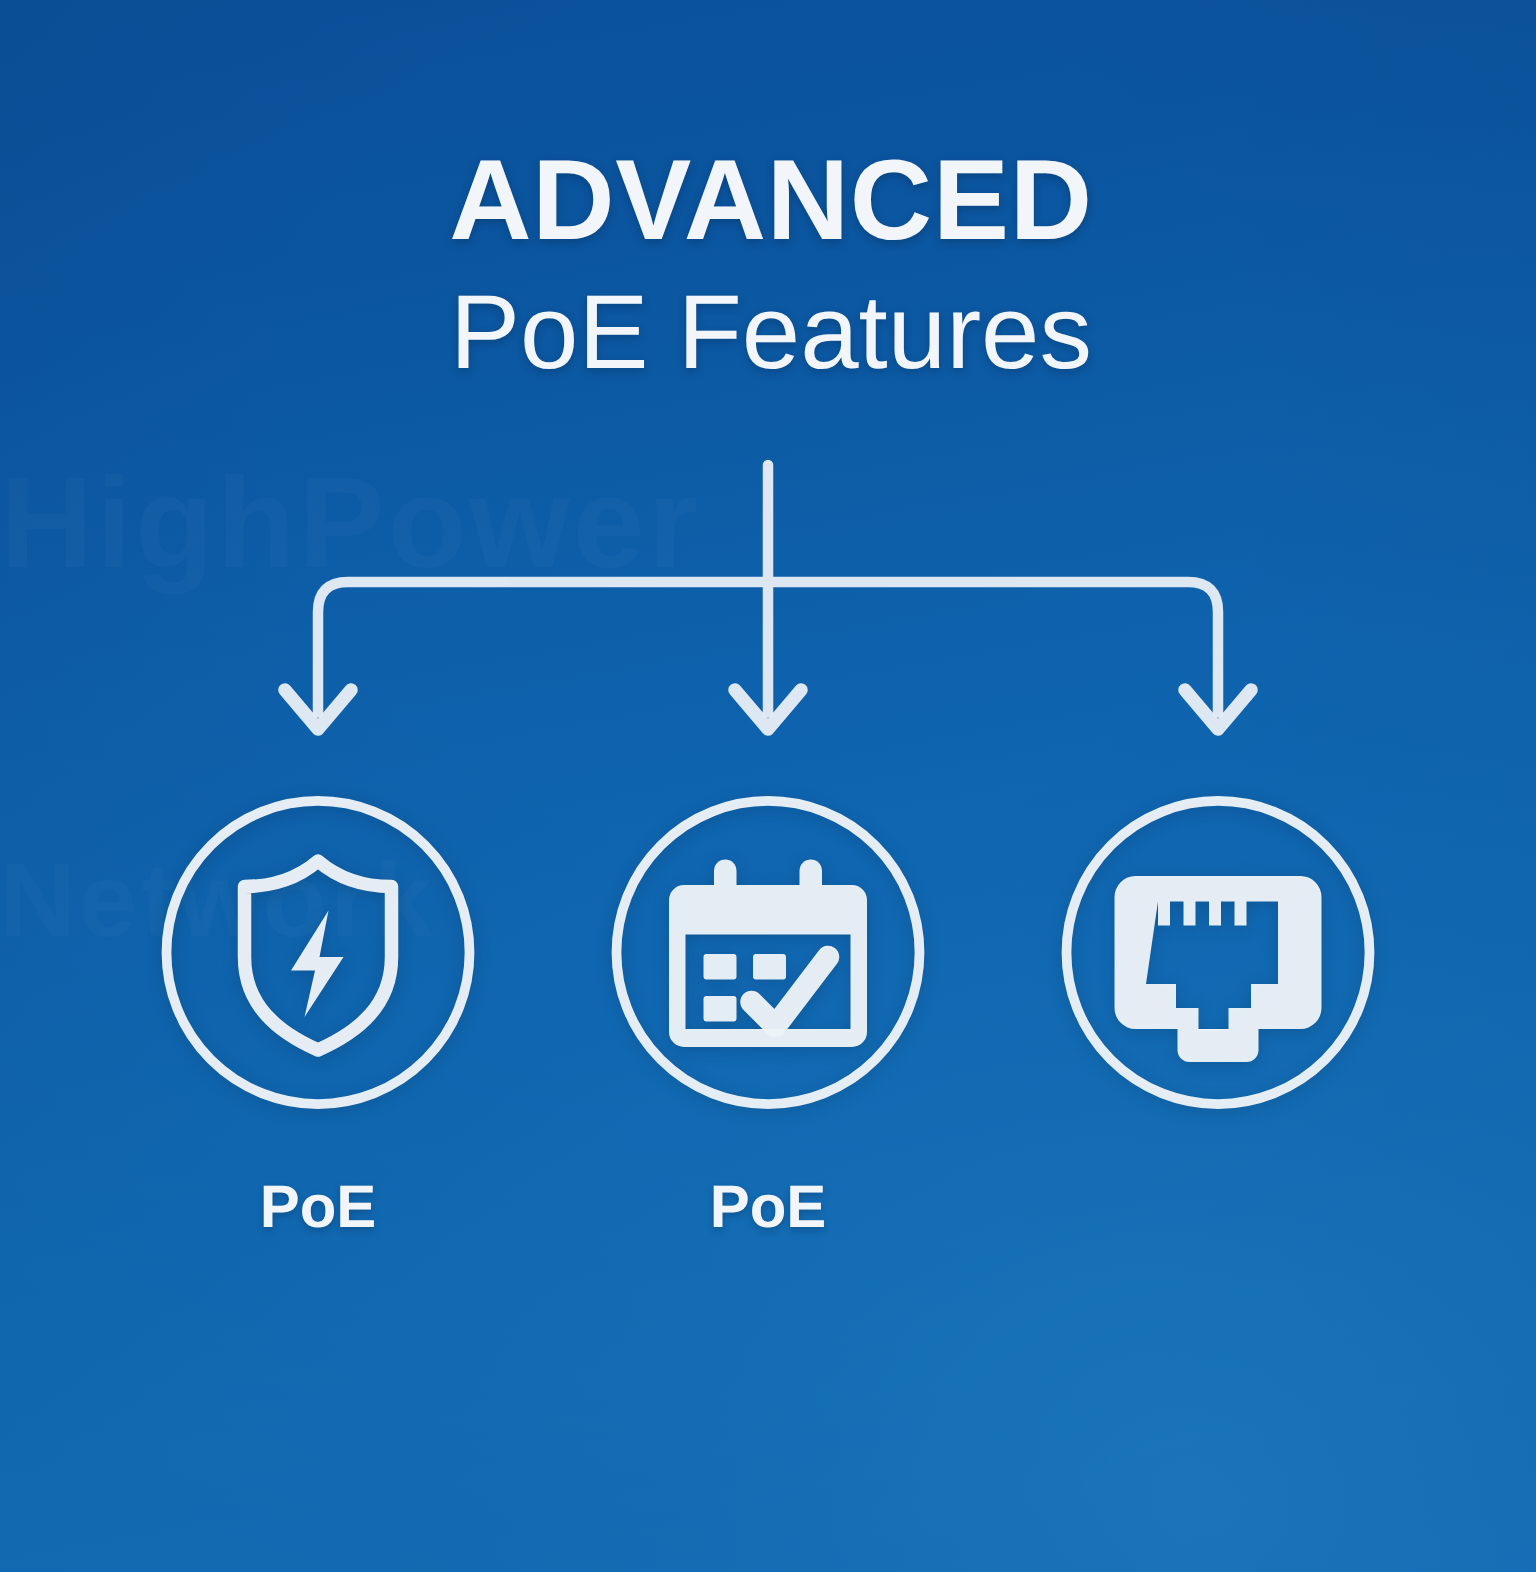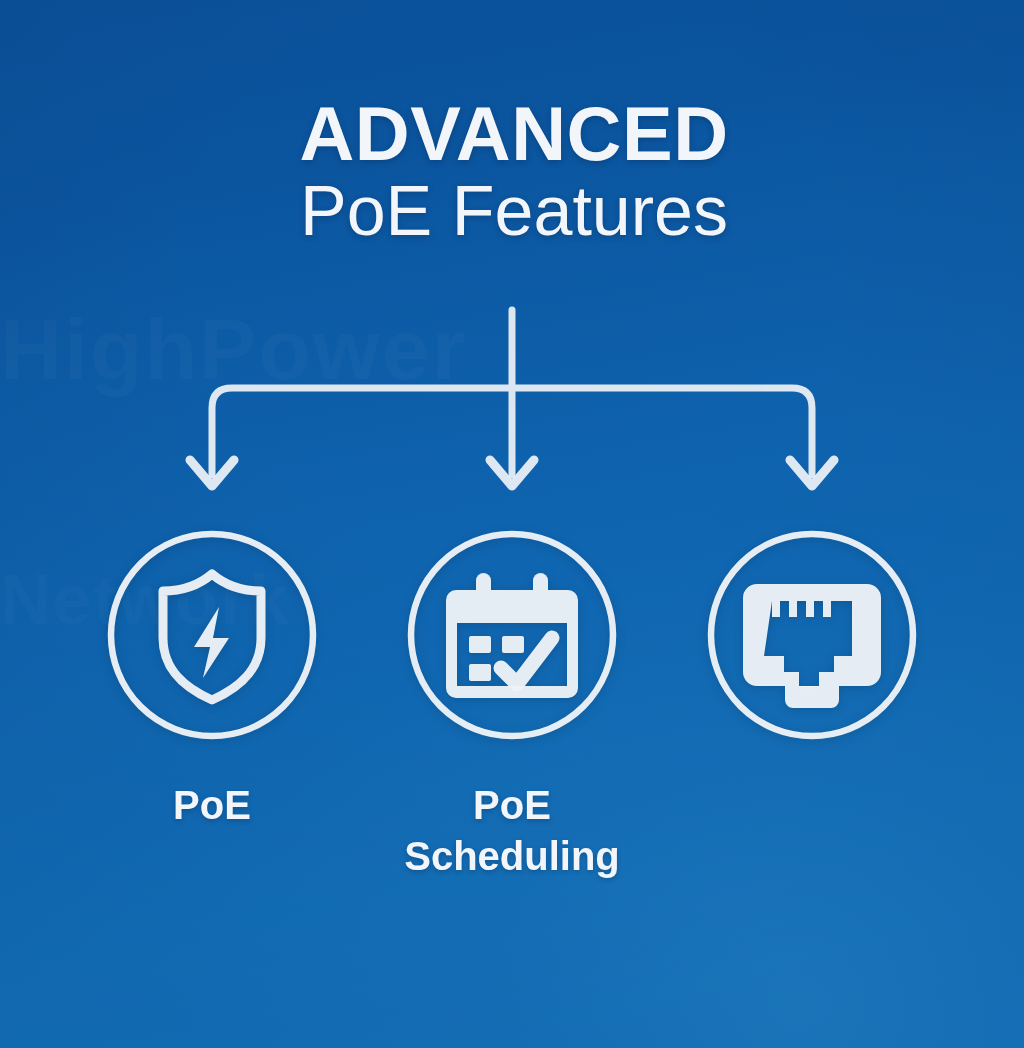--- a/index.html
+++ b/index.html
@@ -76,20 +76,21 @@
     font-size: 76px;
     font-weight: 700;
     line-height: 1.0;
     letter-spacing: 0.5px;
   }
   .title-line2 {
     display: block;
     font-size: 70px;
     font-weight: 400;
     line-height: 1.12;
+    margin-top: 10px;
     letter-spacing: 0px;
   }
 
   
   .connector {
     position: absolute;
     left: 0;
     top: 300px;
     width: 1024px;
     height: 220px;
@@ -245,18 +246,17 @@
   </div>
 
   <div class="labels">
 
     <div class="label l0">
       <span class="ln">PoE</span>
     </div>
 
     <div class="label l1">
       <span class="ln">PoE</span>
-      <span class="ln">Scheduling</span>
     </div>
 
   </div>
 
 </div>
 
 </body></html>

